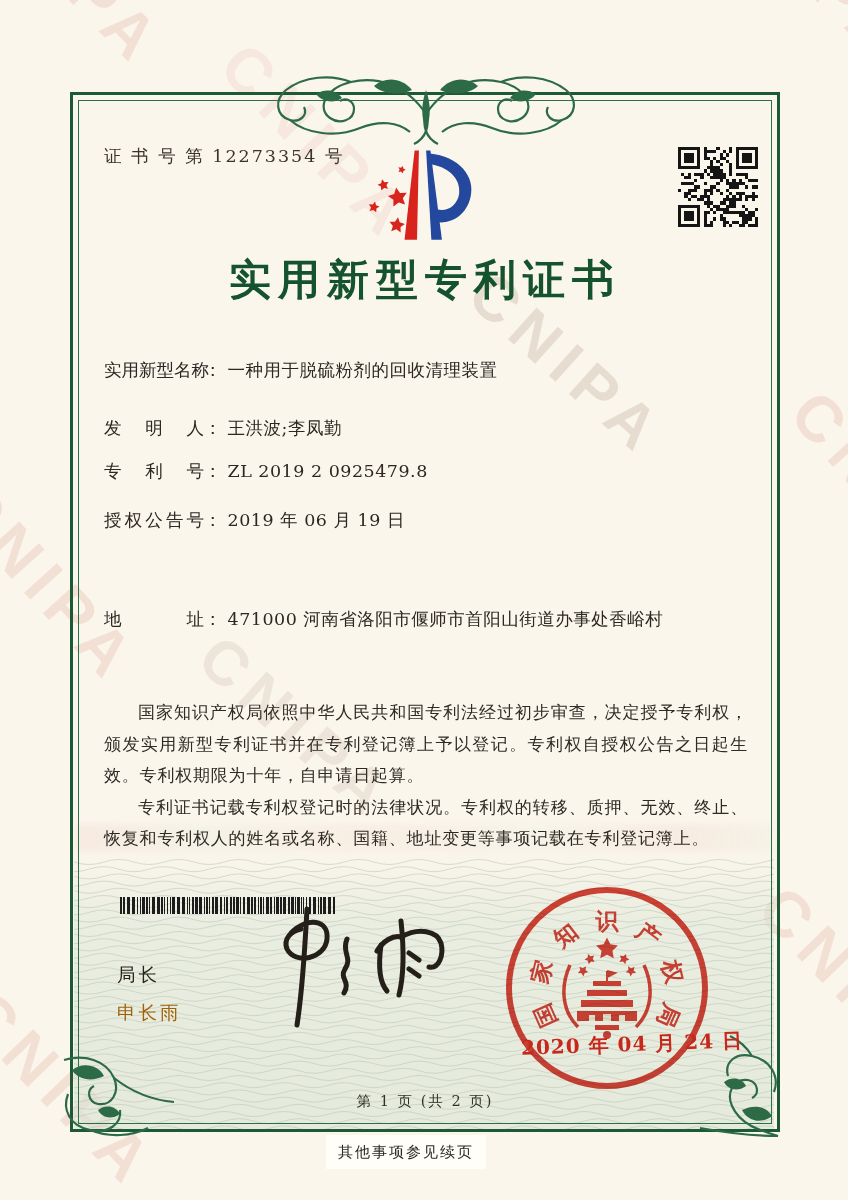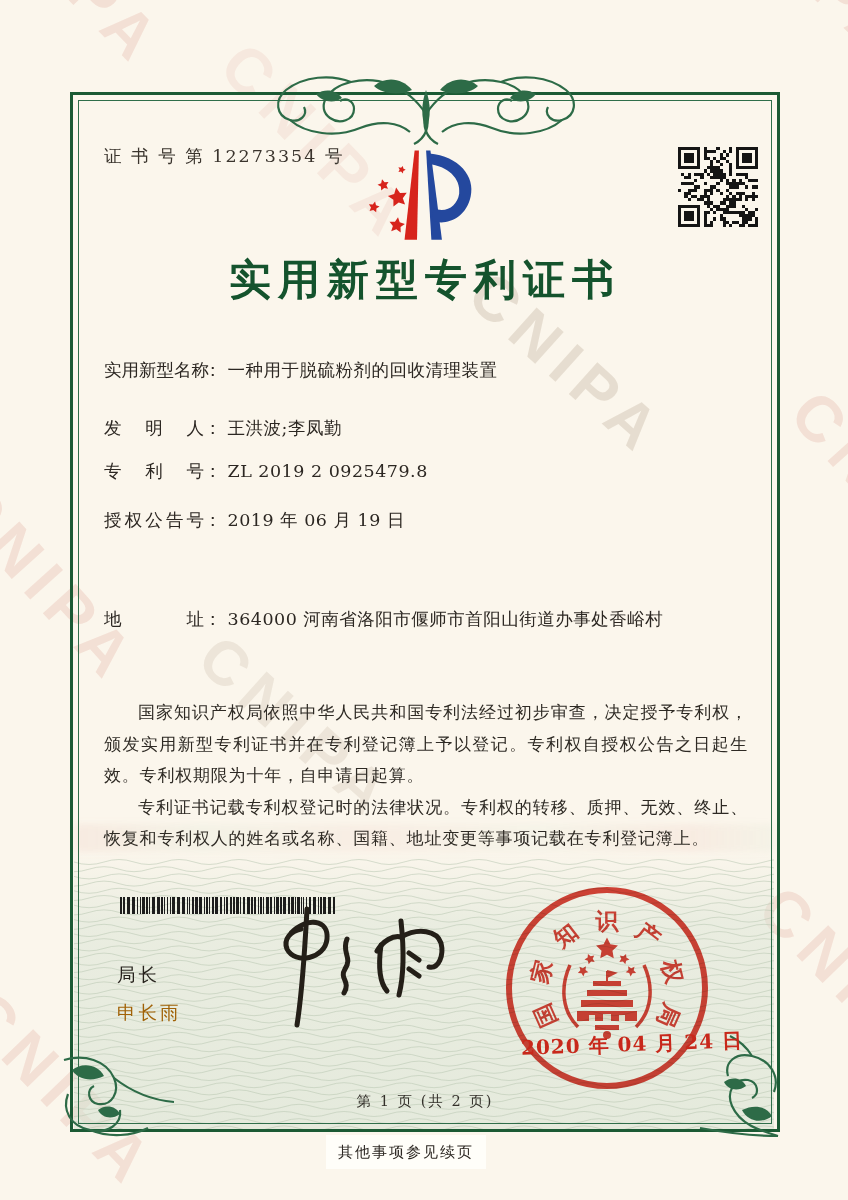--- a/index.html
+++ b/index.html
@@ -416,21 +416,21 @@
   <div class="frow" style="top:416px">
     <span class="lab">发明人</span><span class="colon"></span><span class="val">王洪波;李凤勤</span>
   </div>
   <div class="frow" style="top:459px">
     <span class="lab">专利号</span><span class="colon"></span><span class="val">ZL 2019 2 0925479.8</span>
   </div>
   <div class="frow" style="top:508px">
     <span class="lab">授权公告号</span><span class="colon"></span><span class="val">2019 年 06 月 19 日</span>
   </div>
   <div class="frow" style="top:607px">
-    <span class="lab">地址</span><span class="colon"></span><span class="val">364000 河南省洛阳市偃师市首阳山街道办事处香峪村</span>
+    <span class="lab">地址</span><span class="colon"></span><span class="val">471000 河南省洛阳市偃师市首阳山街道办事处香峪村</span>
   </div>
 
   <div class="body-text">
     <p>国家知识产权局依照中华人民共和国专利法经过初步审查，决定授予专利权，颁发实用新型专利证书并在专利登记簿上予以登记。专利权自授权公告之日起生效。专利权期限为十年，自申请日起算。</p>
     <p>专利证书记载专利权登记时的法律状况。专利权的转移、质押、无效、终止、恢复和专利权人的姓名或名称、国籍、地址变更等事项记载在专利登记簿上。</p>
   </div>
 
   <svg id="barcode" class="barcode" viewBox="0 0 216 17">
       <rect x="0" y="0" width="2" height="17"></rect>
       <rect x="3" y="0" width="2" height="17"></rect>

